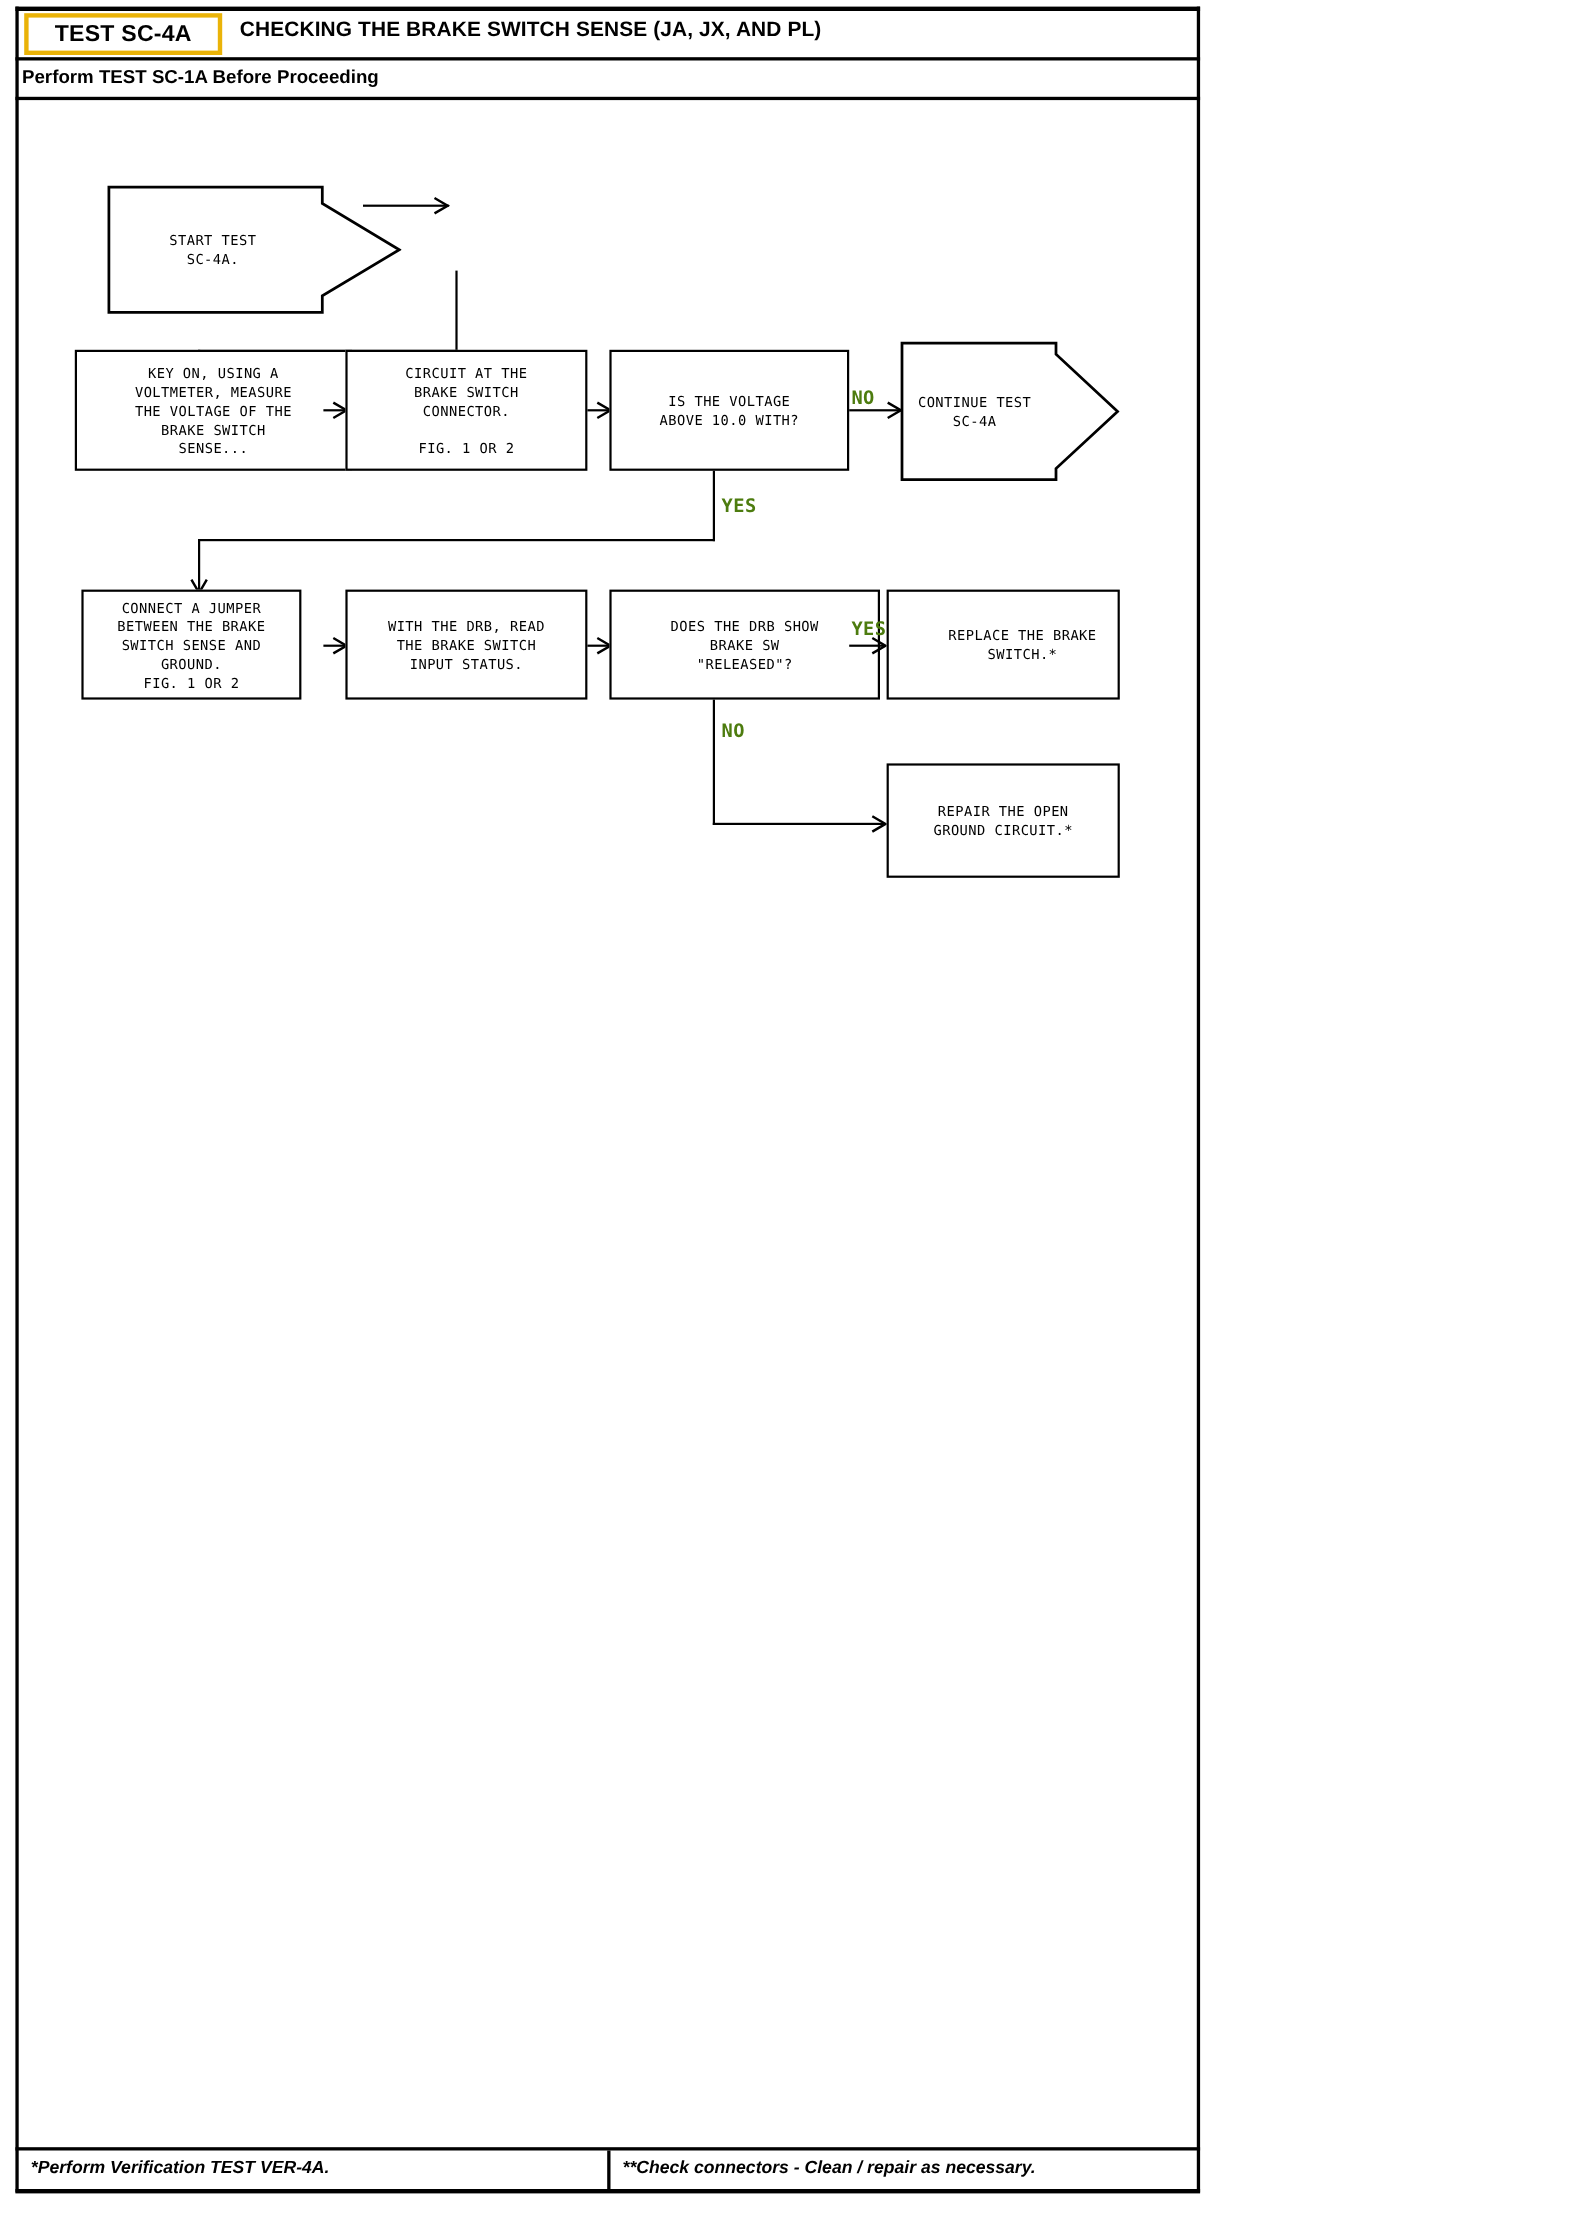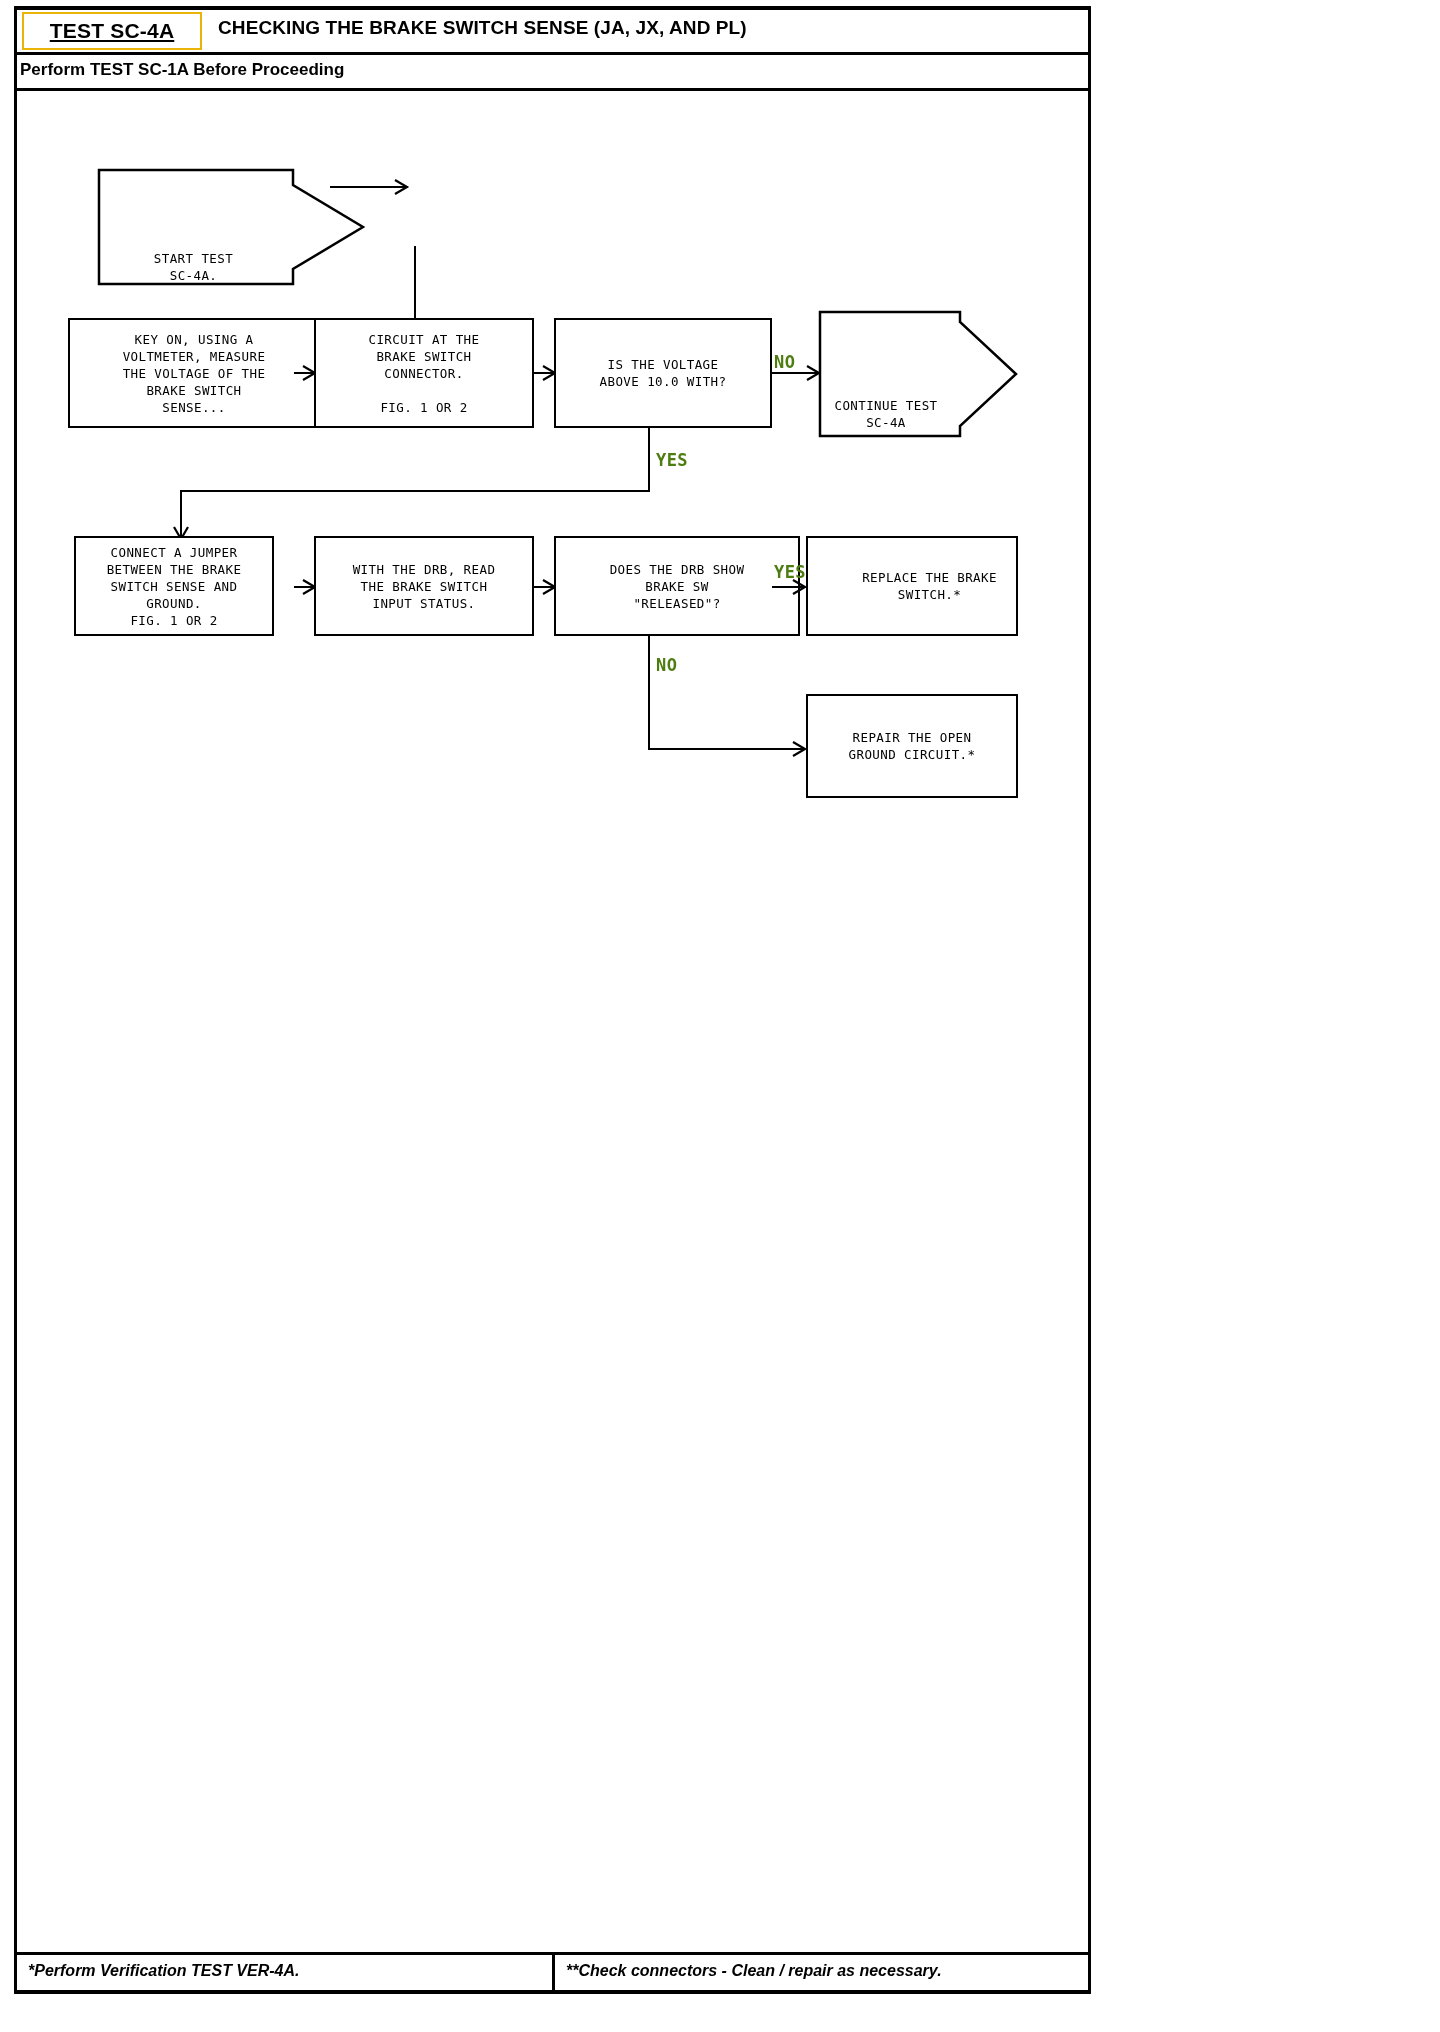--- a/index.html
+++ b/index.html
@@ -17,22 +17,22 @@
   .frame-top{position:absolute;left:14px;top:6px;width:1077px;height:4px;background:#000;}
   .frame-left{position:absolute;left:14px;top:6px;width:3px;height:1987px;background:#000;}
   .frame-right{position:absolute;left:1088px;top:6px;width:3px;height:1987px;background:#000;}
   .frame-bottom{position:absolute;left:14px;top:1990px;width:1077px;height:4px;background:#000;}
 
   
   .hdr-rule{position:absolute;left:14px;top:52px;width:1077px;height:3px;background:#000;}
   .hdr-rule2{position:absolute;left:14px;top:88px;width:1077px;height:3px;background:#000;}
   .testbox{
     position:absolute;left:22px;top:12px;width:180px;height:38px;
-    border:2px solid #eab308;box-sizing:border-box;
-    display:flex;align-items:center;justify-content:center;text-decoration:underline;
+    border:4px solid #eab308;box-sizing:border-box;
+    display:flex;align-items:center;justify-content:center;
   }
   .testbox span{
     font-size:21px;font-weight:bold;letter-spacing:.2px;color:#000;
   }
   .hdr-title{
     position:absolute;left:218px;top:17px;
     font-size:19px;font-weight:bold;color:#000;letter-spacing:.1px;
   }
   .hdr-sub{
     position:absolute;left:20px;top:60px;
@@ -50,21 +50,21 @@
     font-family:"DejaVu Sans Mono","Liberation Mono",monospace;
     font-size:12.5px;line-height:17px;color:#000;white-space:pre-line;
     letter-spacing:.4px;
   }
 
   .arrowshape{position:absolute;}
   .arrowshape .txt{
     font-family:"DejaVu Sans Mono","Liberation Mono",monospace;
     font-size:12.5px;line-height:17px;color:#000;white-space:pre-line;
     letter-spacing:.4px;text-align:center;
-    position:absolute;left:0;right:28%;top:50%;transform:translateY(-50%);margin-top:40px;
+    position:absolute;left:0;right:28%;top:50%;transform:translateY(-50%);
   }
 
   .lbl{
     position:absolute;
     font-family:"DejaVu Sans Mono","Liberation Mono",monospace;
     font-size:17px;color:#4d7c0f;letter-spacing:.4px;font-weight:bold;
   }
 
   .hline{position:absolute;height:2px;background:#000;}
   .vline{position:absolute;width:2px;background:#000;}

